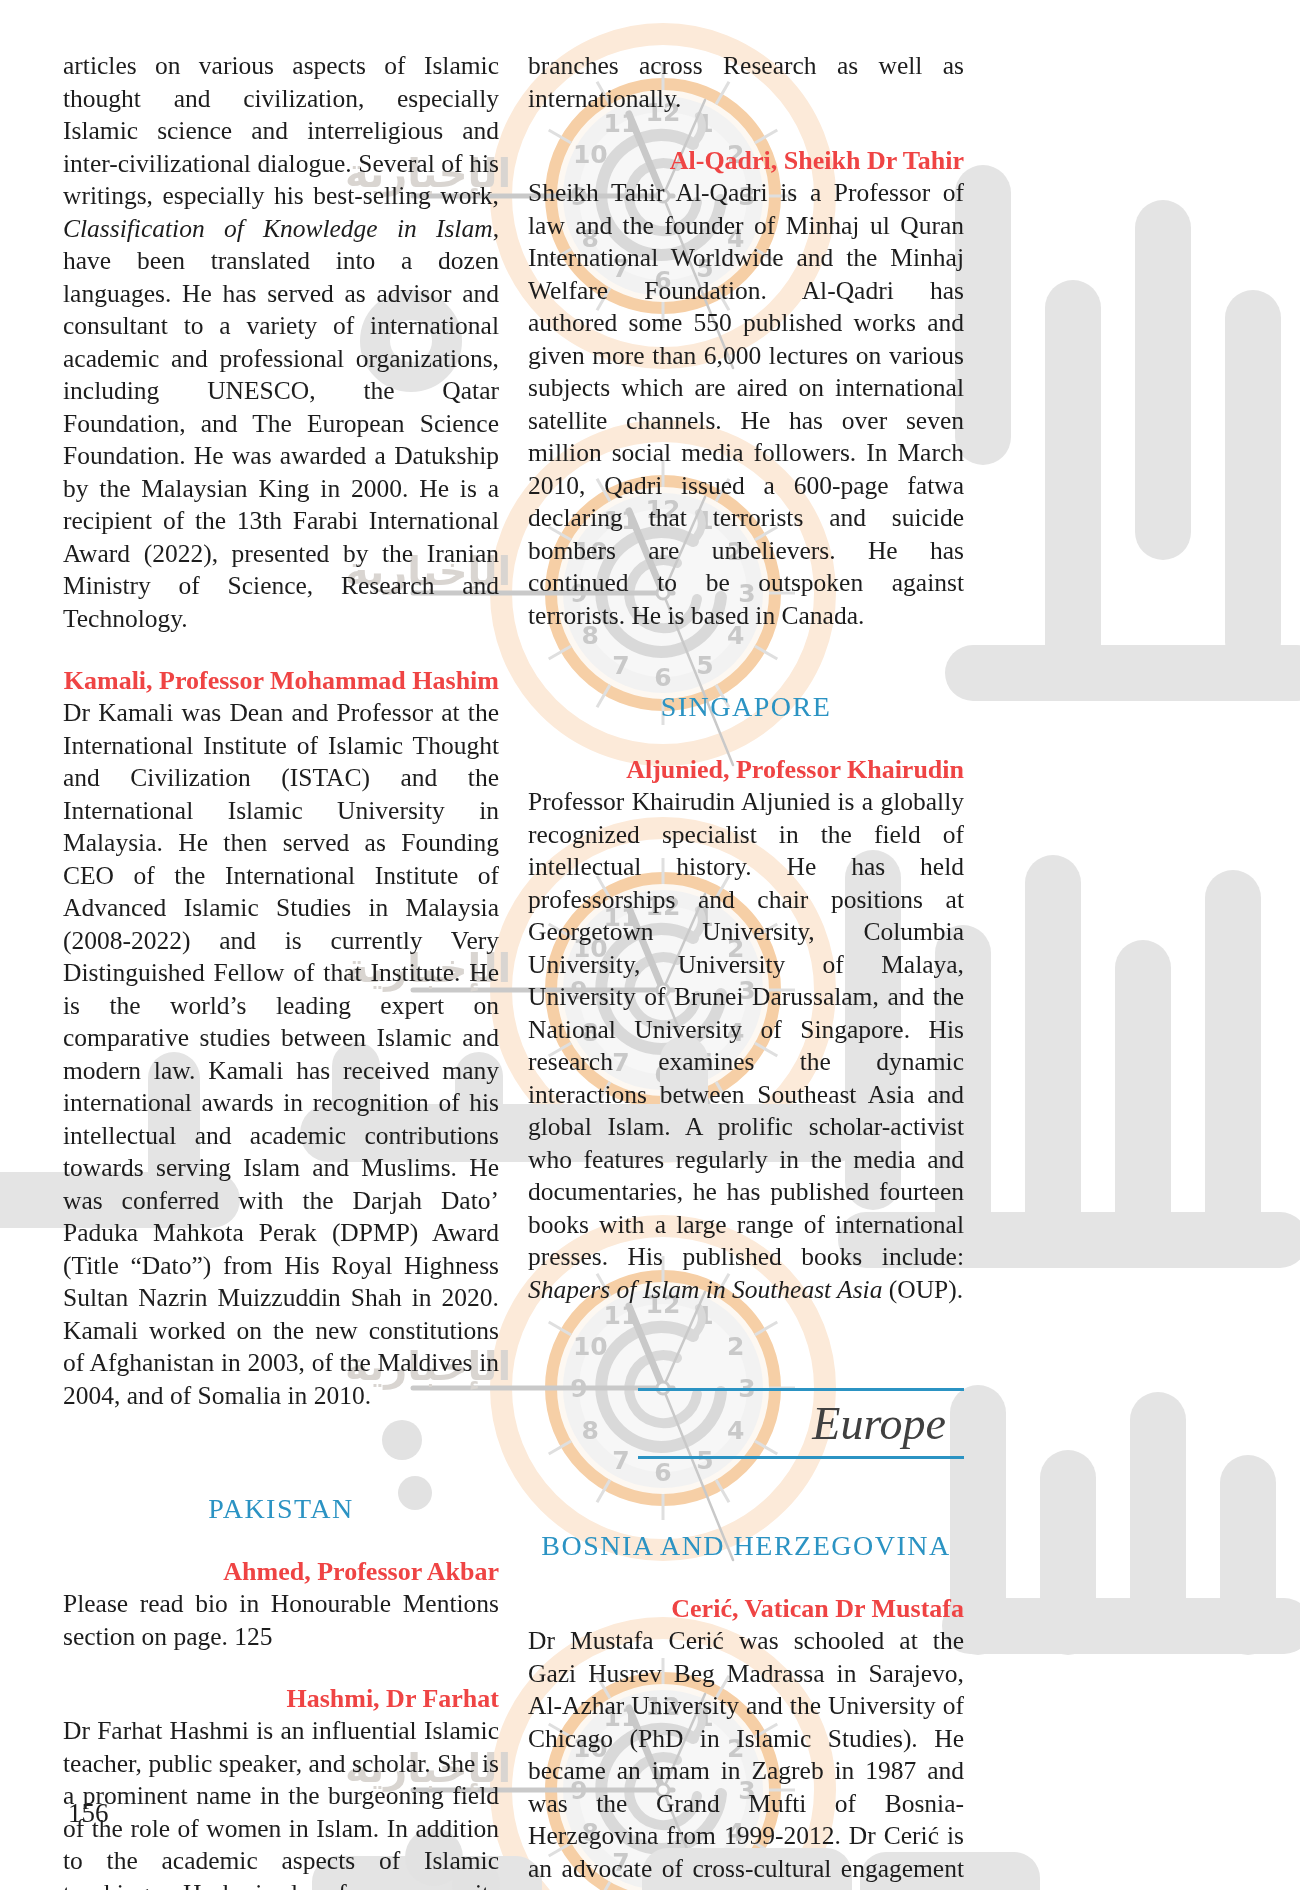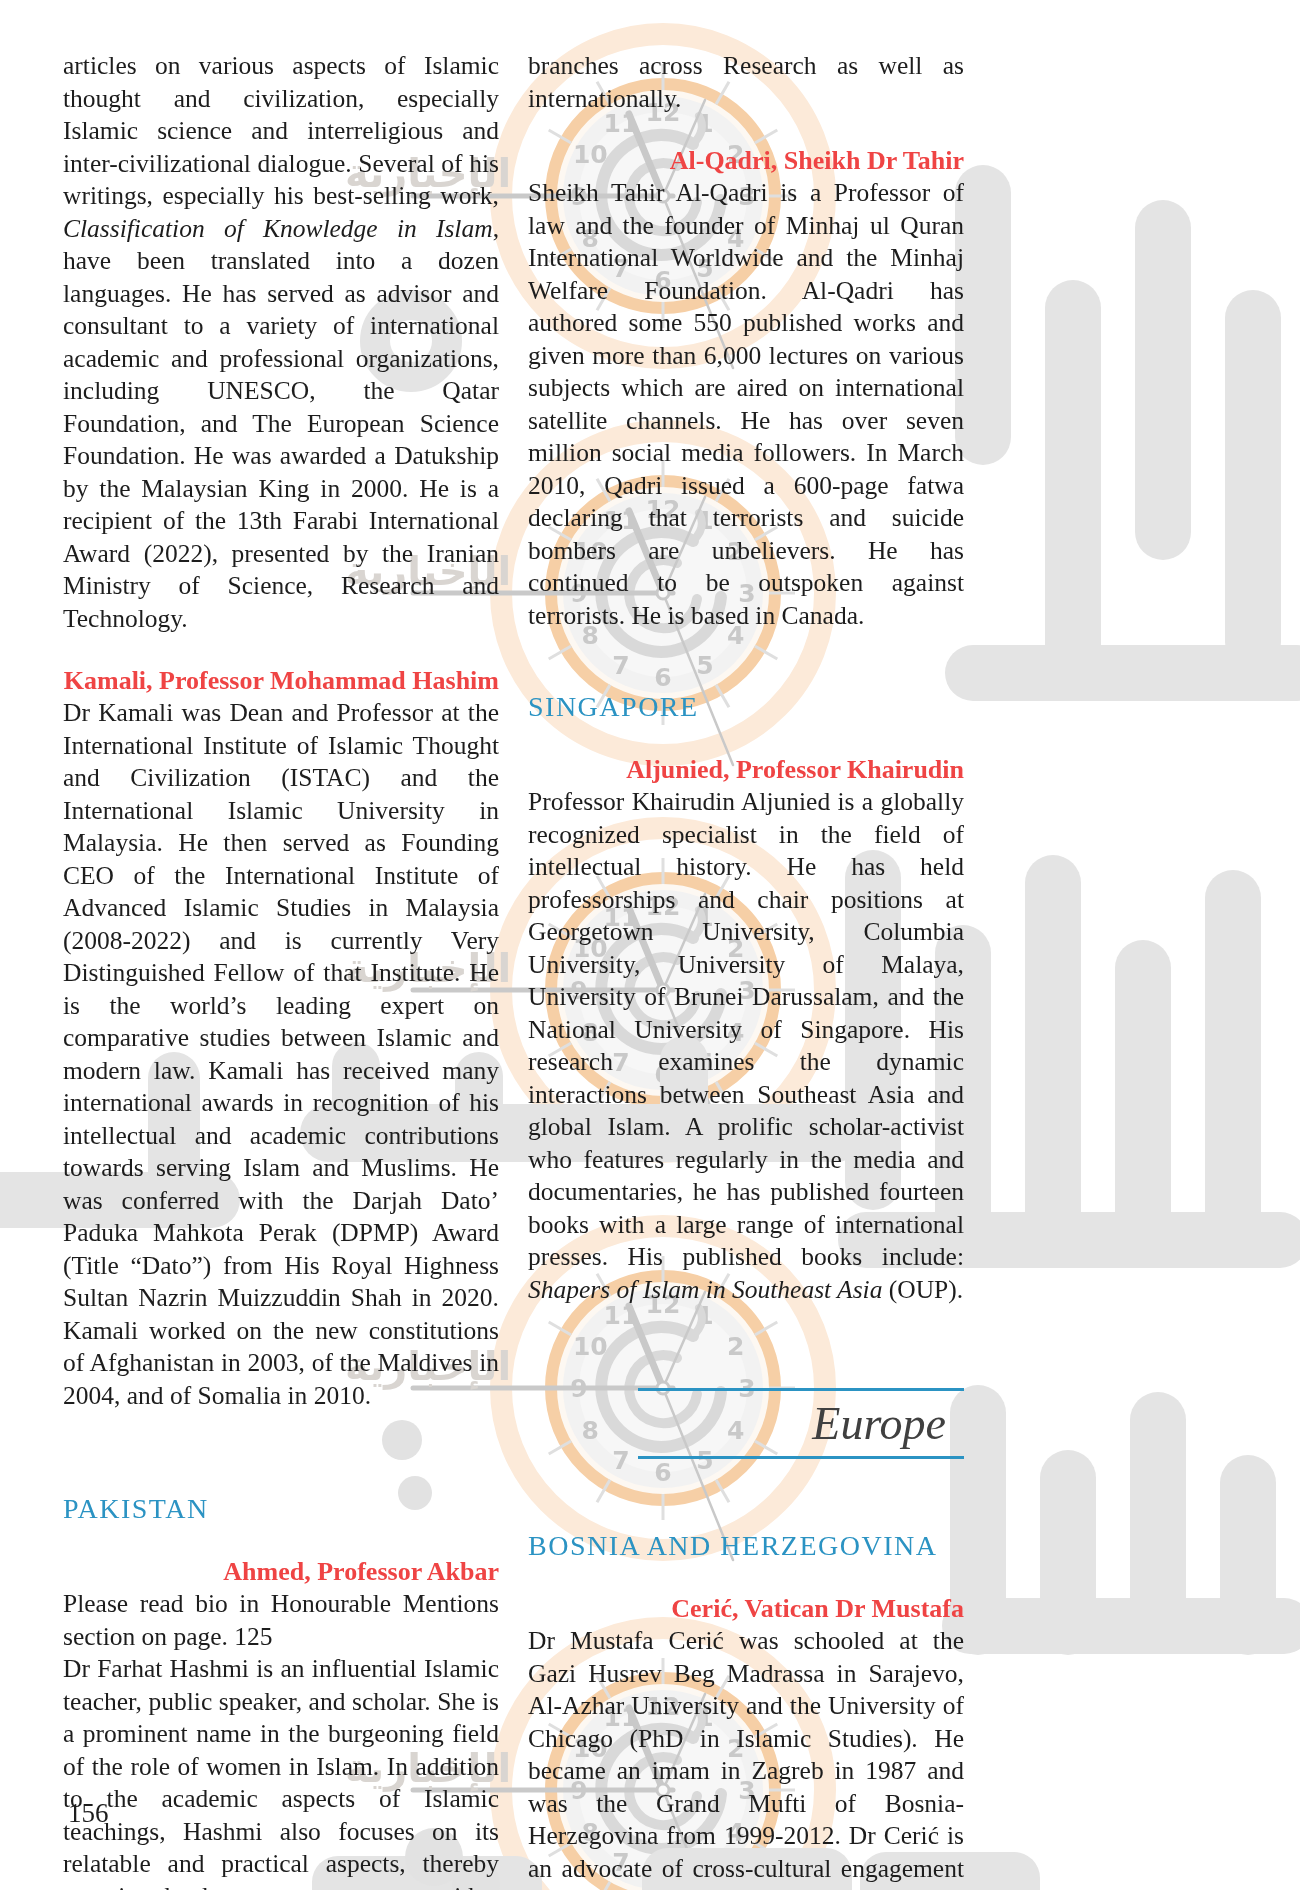--- a/index.html
+++ b/index.html
@@ -40,21 +40,21 @@
     margin:0; font-size:25.5px; line-height:32.5px;
     text-align:justify; color:#1d1d1d;
   }
   p.bio em, p.lead em { }
   h3.entry {
     margin:29px 0 0; font-size:26px; line-height:33px;
     font-weight:bold; text-align:right; color:#ef4444;
   }
   h2.country {
     margin:58px 0 0; font-size:28px; line-height:34px;
-    font-weight:normal; letter-spacing:1.5px; text-align:left;
+    font-weight:normal; letter-spacing:1.5px; text-align:center;
     color:#2b93c3;
   }
   h2.country.first-left { margin-top:80px; }
   h2.country.after-divider { margin-top:70px; }
   .divider { margin:82px 0 0 110px; }
   .divider-line { height:0; border-top:3px solid #2b93c3; }
   .divider-title {
     font-size:46px; line-height:53px; font-style:italic;
     color:#404040; text-align:right; padding-right:18px; margin:6px 0;
   }
@@ -184,20 +184,21 @@
     </section>
 
     <h2 class="country first-left">PAKISTAN</h2>
 
     <section>
       <h3 class="entry">Ahmed, Professor Akbar</h3>
       <p class="bio">Please read bio in Honourable Mentions section on page. 125</p>
     </section>
 
     <section>
+      <h3 class="entry">Hashmi, Dr Farhat</h3>
       <p class="bio">Dr Farhat Hashmi is an influential Islamic teacher, public speaker, and scholar. She is a prominent name in the burgeoning field of the role of women in Islam. In addition to the academic aspects of Islamic teachings, Hashmi also focuses on its relatable and practical aspects, thereby ensuring that her message resonates with a multitude of women across the globe. She holds a PhD in Hadith Sciences from the University of Glasgow, Scotland. She is the Founder of Al-Huda International, a non-profit institute founded in 1994. Al-Huda promotes Islamic learning and serves in the field of social welfare, and has</p>
     </section>
   </div>
 
   <div class="col" id="col-right">
     <p class="lead">branches across Research as well as internationally.</p>
 
     <section>
       <h3 class="entry">Al-Qadri, Sheikh Dr Tahir</h3>
       <p class="bio">Sheikh Tahir Al-Qadri is a Professor of law and the founder of Minhaj ul Quran International Worldwide and the Minhaj Welfare Foundation. Al-Qadri has authored some 550 published works and given more than 6,000 lectures on various subjects which are aired on international satellite channels. He has over seven million social media followers. In March 2010, Qadri issued a 600-page fatwa declaring that terrorists and suicide bombers are unbelievers. He has continued to be outspoken against terrorists. He is based in Canada.</p>

